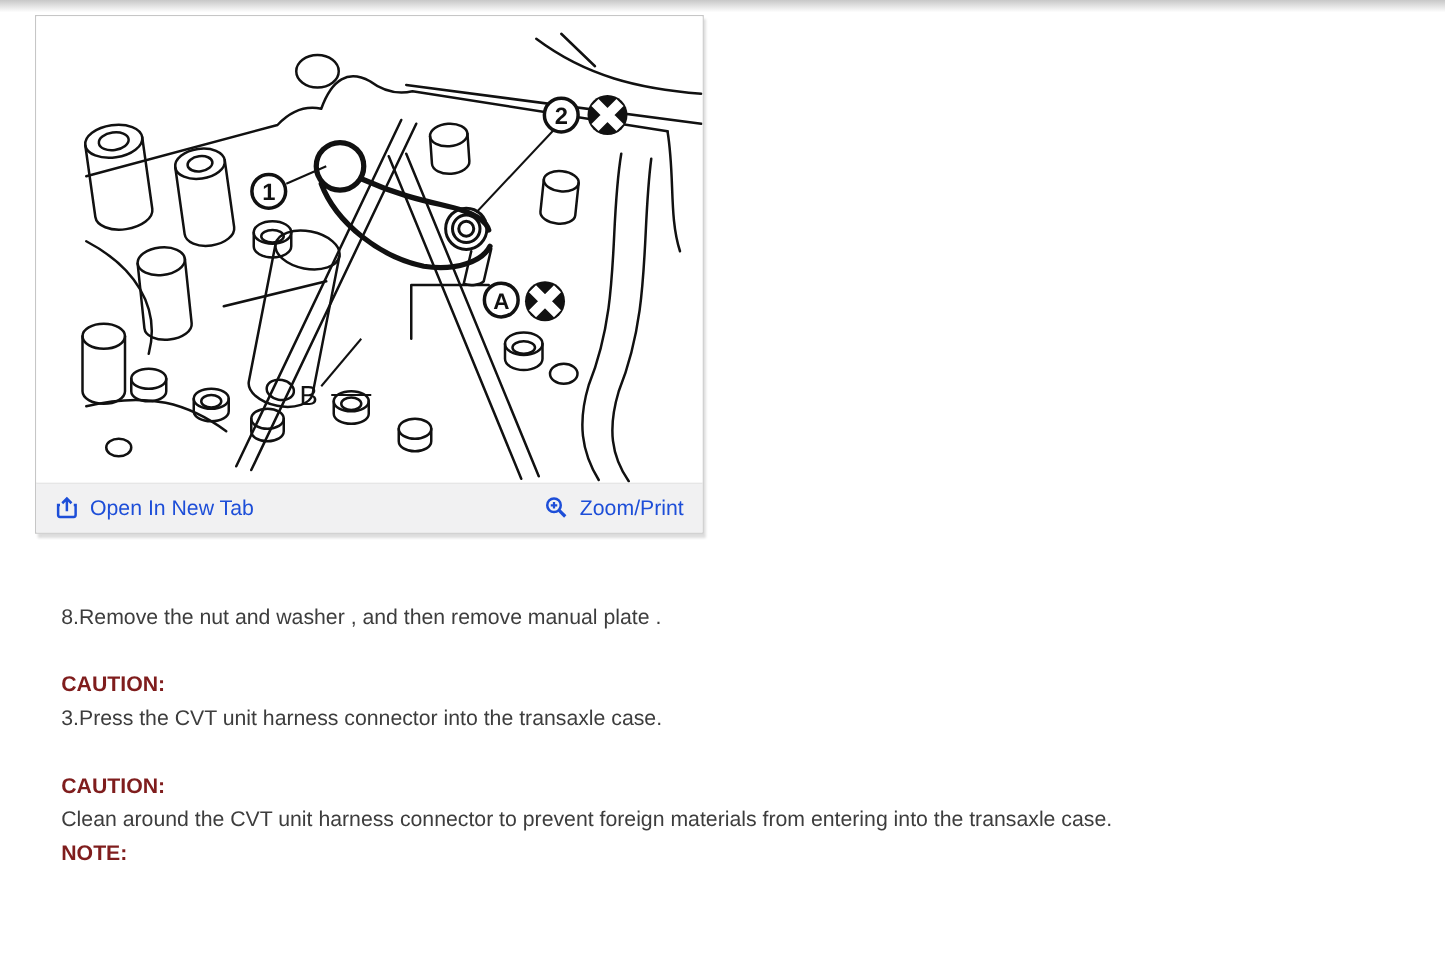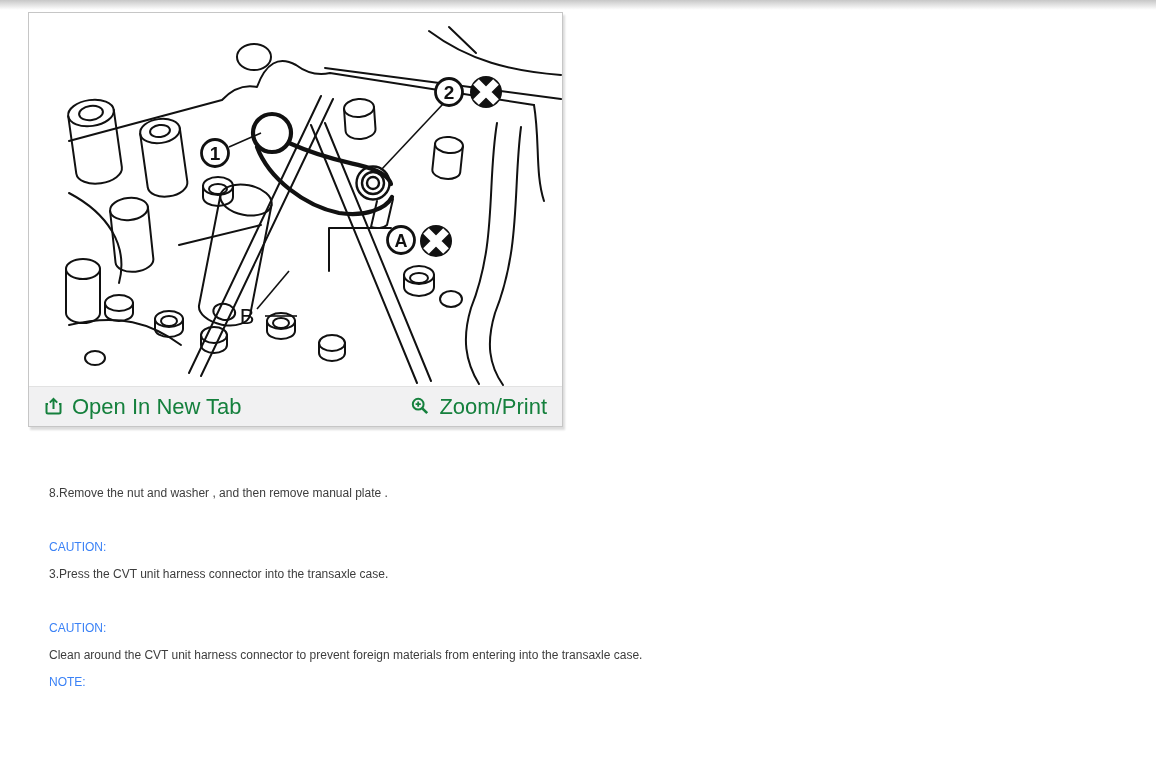--- a/index.html
+++ b/index.html
@@ -10,29 +10,29 @@
 
   
   .figure-card { position:absolute; left:28px; top:12px; width:535px;
                  background:#ffffff; border:1px solid #c6c6c6;
                  box-shadow:2px 3px 2px rgba(0,0,0,.14); }
   .figure-area { width:100%; height:373px; background:#ffffff; position:relative; }
   .figure-area svg { display:block; }
   .figure-toolbar { height:40px; background:#f1f1f2; border-top:1px solid #e2e2e2;
                     display:flex; align-items:center; justify-content:space-between;
                     padding:0 15px; }
-  .tool-link { display:flex; align-items:center; gap:9px; color:#15803d;
-               font-size:22px; cursor:pointer; text-decoration:none;justify-content:space-between; }
+  .tool-link { display:flex; align-items:center; gap:9px; color:#1d4ed8;
+               font-size:17px; cursor:pointer; text-decoration:none;justify-content:space-between; }
   .tool-link svg { display:block; }
 
   
   .instructions { position:absolute; left:49px; top:480px; width:1080px; }
-  .line { height:27px; line-height:27px; font-size:12px; color:#3d3d3d;
+  .line { height:27px; line-height:27px; font-size:17px; color:#3d3d3d;
           white-space:nowrap; }
-  .line.bold { font-weight:400; color:#3b82f6; }
+  .line.bold { font-weight:700; color:#7f1d1d; }
   .line.blank { height:27px; }
 </style>
 </head>
 <body>
 
 <div class="top-fade"></div>
 
 <div class="figure-card">
   <div class="figure-area">
     <svg width="533" height="373" viewBox="0 0 533 373">

